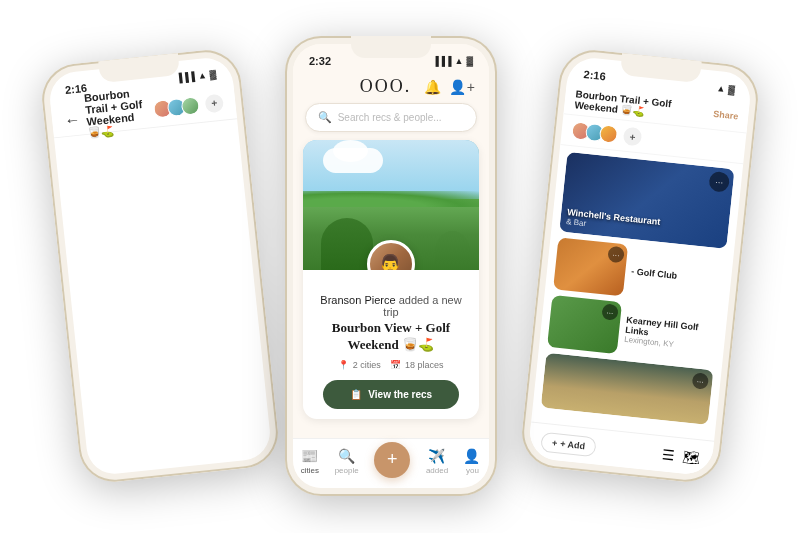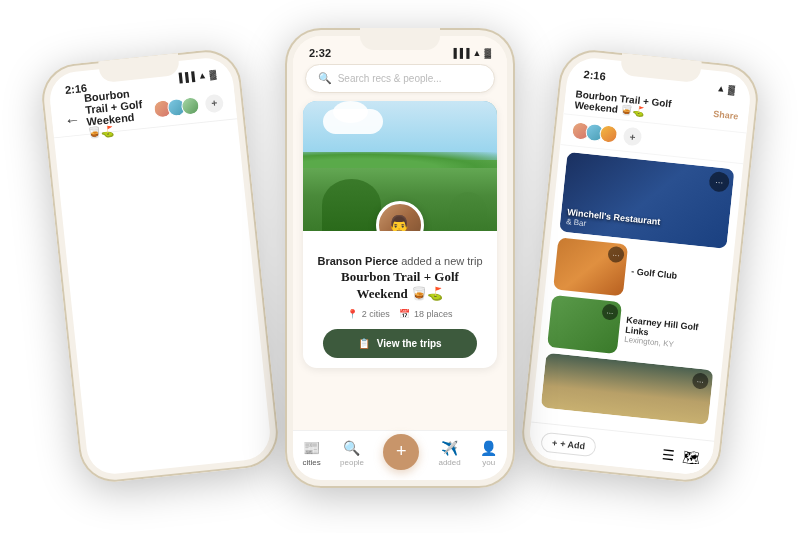--- a/index.html
+++ b/index.html
@@ -58,24 +58,24 @@
       width: 200px;
       height: 420px;
       left: 60px;
       top: 56px;
       z-index: 1;
       transform: rotate(-6deg);
     }
 
     
     .phone-center {
-      width: 230px;
+      width: 212px;
       height: 460px;
       left: 285px;
-      top: 28px;
+      top: 36px;
       z-index: 3;
     }
 
     
     .phone-right {
       width: 200px;
       height: 420px;
       right: 60px;
       top: 56px;
       z-index: 2;
@@ -333,21 +333,21 @@
       padding: 24px 12px 10px;
       text-align: center;
     }
 
     .poster-name {
       font-size: 11px;
       color: #555;
       margin-bottom: 2px;
     }
 
-    .poster-name strong { font-weight: 700; color: #222; }
+    .poster-name strong { font-weight: 400; color: #222; }
 
     .trip-title {
       font-size: 13px;
       font-weight: 800;
       color: #1a1a1a;
       font-family: Georgia, serif;
       line-height: 1.3;
       margin-bottom: 6px;
     }
 
@@ -601,20 +601,28 @@
 
       <div class="status-bar" style="background:#fdf8f2;">
         <span class="time">2:32</span>
         <div class="status-icons">
           <span>▐▐▐</span>
           <span>▲</span>
           <span>▓</span>
         </div>
       </div>
 
+      <div class="center-header">
+        <div style="width:40px;"></div>
+        <span class="logo-text">OOO.</span>
+        <div class="header-icons">
+          <span class="header-icon-bell">🔔</span>
+          <span class="header-icon-person">👤+</span>
+        </div>
+      </div>
 
       <div class="search-bar">
         <span class="search-icon">🔍</span>
         <span class="search-placeholder">Search recs &amp; people...</span>
       </div>
 
       <div class="feed-card">
 
         <div class="card-image">
           <div class="card-image-sky"></div>
@@ -628,36 +636,36 @@
             <div class="avatar-face">👨</div>
           </div>
         </div>
 
         <div class="card-content">
           <div class="poster-name">
             <strong>Branson Pierce</strong>
             <span>added a new trip</span>
           </div>
           <div class="trip-title">
-            <span>Bourbon Trail + Golf Weekend</span>
+            <span>Bourbon View + Golf Weekend</span>
             <span>🥃⛳</span>
           </div>
           <div class="trip-meta">
             <div class="meta-item">
               <span class="meta-icon">📍</span>
               <span>2 cities</span>
             </div>
             <div class="meta-item">
               <span class="meta-icon">📅</span>
               <span>18 places</span>
             </div>
           </div>
           <div class="view-trip-btn">
             <span>📋</span>
-            <span>View the trips</span>
+            <span>View the recs</span>
           </div>
         </div>
       </div>
 
       <div class="tab-bar">
         <div class="tab-item active">
           <span class="tab-icon">📰</span>
           <span>cities</span>
         </div>
         <div class="tab-item">

